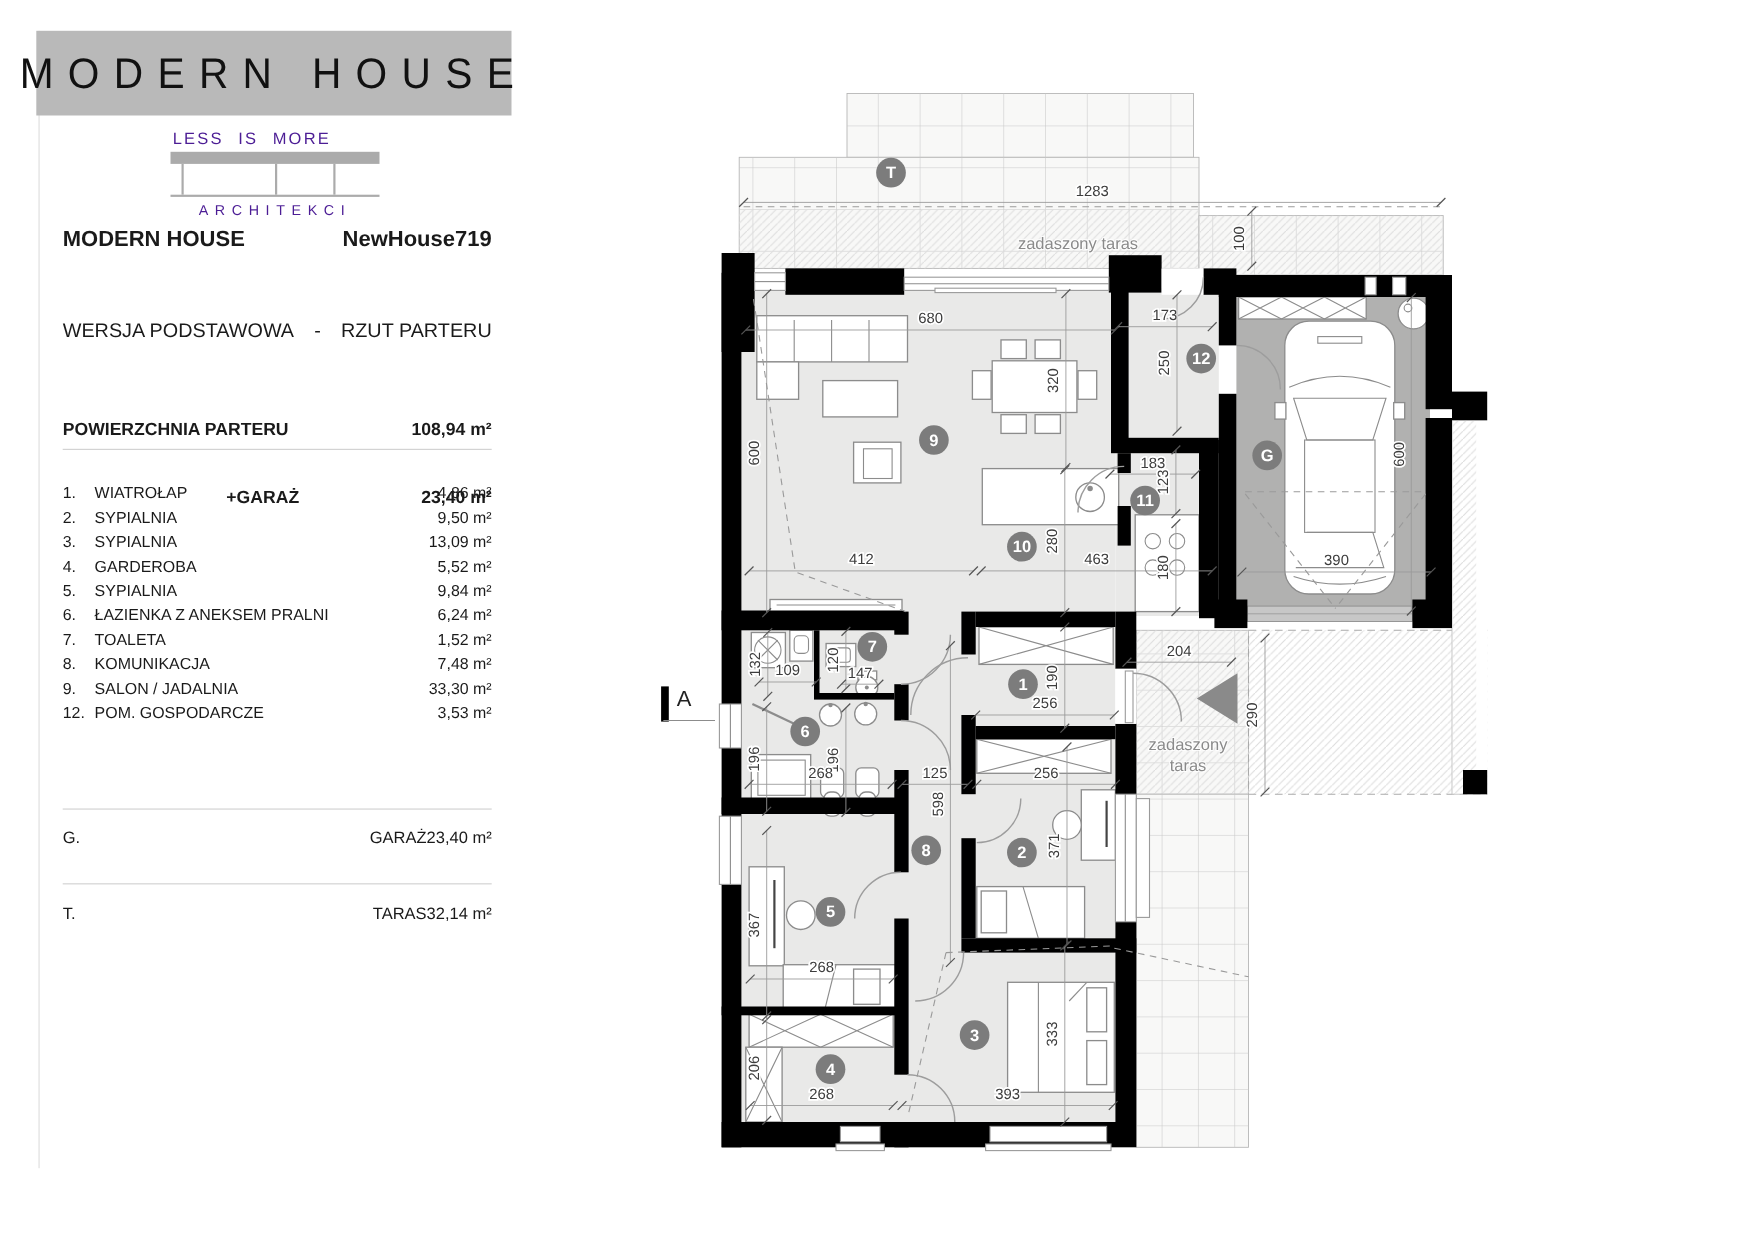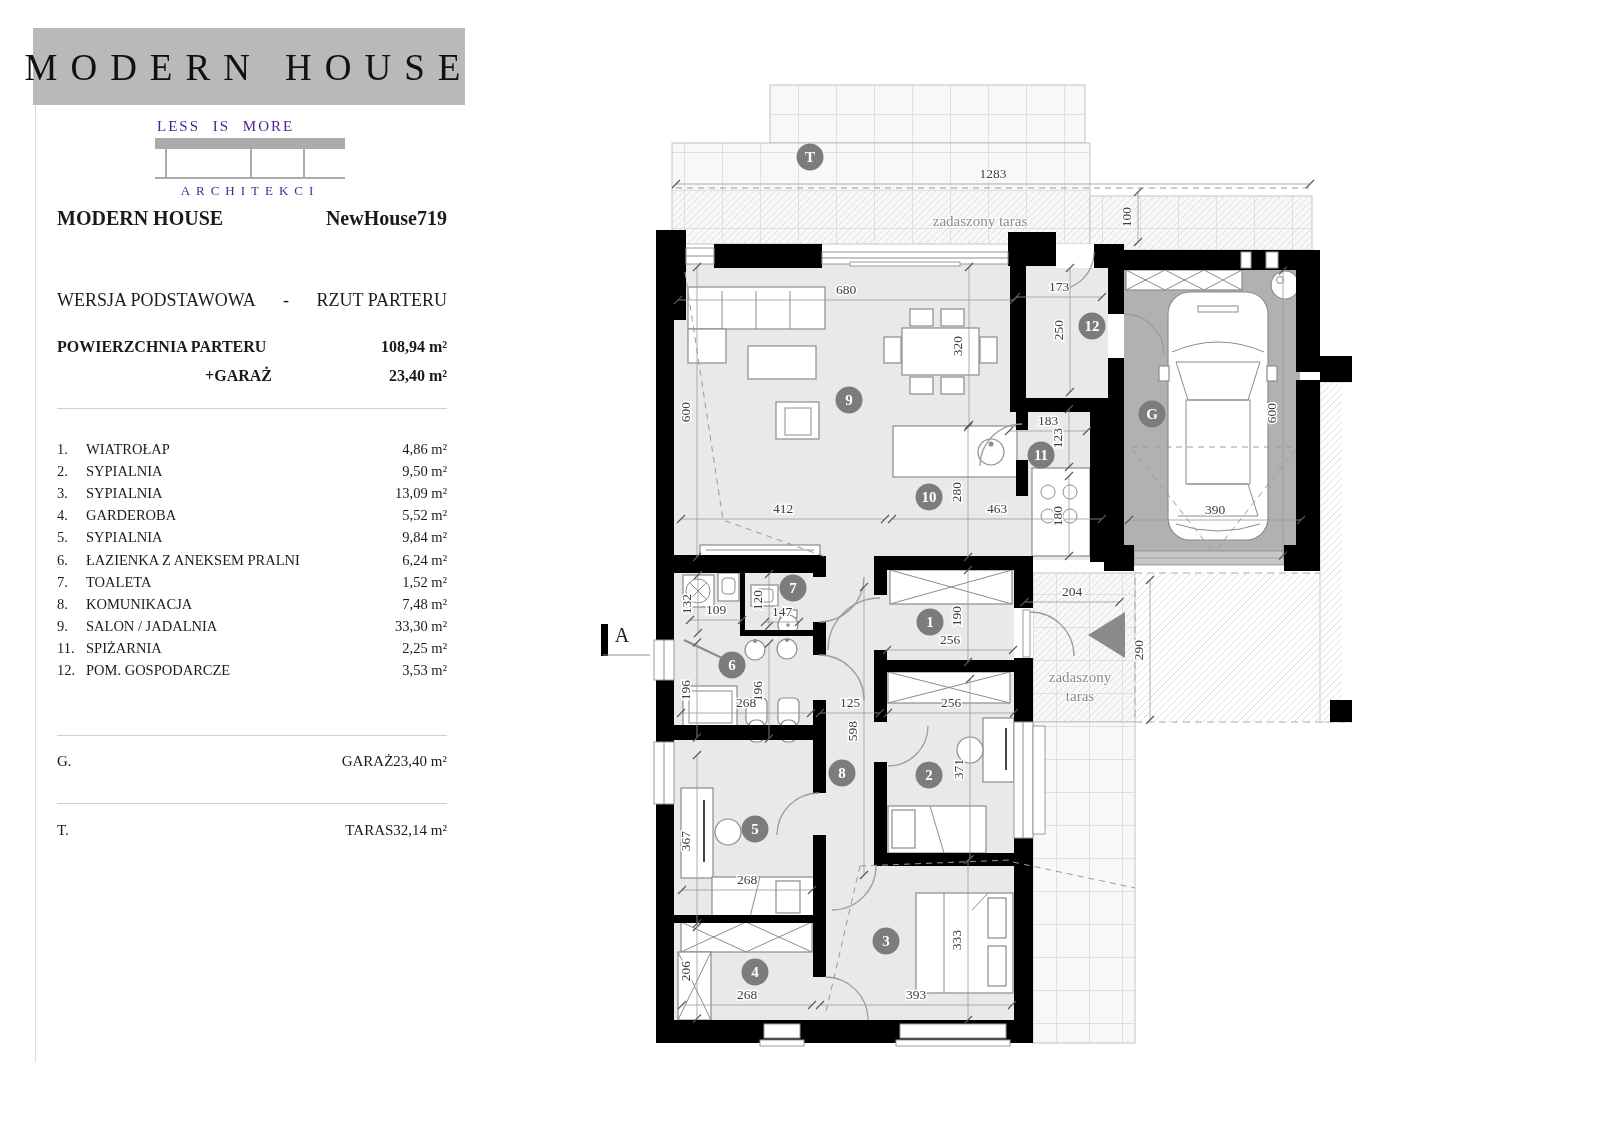--- a/index.html
+++ b/index.html
@@ -1,37 +1,37 @@
 <!DOCTYPE html>
 <html><head>
 <meta charset="utf-8">
 <style>
   html,body{margin:0;padding:0;background:#fff;}
   .page{position:relative;width:1352px;height:1131px;background:#fff;overflow:hidden;
-        font-family:Liberation Serif, serif;color:#1a1a1a;}
+        font-family:Liberation Sans, sans-serif;color:#1a1a1a;}
   
   .side-hairline-v{position:absolute;left:35px;top:28px;width:1px;height:1034px;background:#ddd;}
   .banner{position:absolute;left:33px;top:28px;width:432px;height:77px;background:#b9b9b9;
           display:flex;align-items:center;justify-content:center;}
   .banner .logo{font-size:37px;letter-spacing:13px;font-weight:400;color:#111;white-space:nowrap;
                 transform:scaleY(1.05);}
   .studio{position:absolute;left:155px;top:118px;width:190px;text-align:center;color:#4c1d95;}
   .studio .tag{font-size:15px;letter-spacing:2px;word-spacing:7px;text-align:left;padding-left:2px;}
   .studio .bar{margin-top:3px;height:11px;background:#ababab;}
   .studio .legs{position:relative;height:28px;}
   .studio .legs i{position:absolute;top:0;width:2px;height:28px;background:#ababab;}
   .studio .legs i:nth-child(1){left:5%;} .studio .legs i:nth-child(2){left:50%;} .studio .legs i:nth-child(3){left:78%;}
   .studio .base{height:2px;background:#ababab;}
   .studio .arch{margin-top:4px;font-size:13px;letter-spacing:6px;}
   .title-row{position:absolute;left:57px;top:207px;width:390px;display:flex;justify-content:space-between;
              font-size:20px;font-weight:bold;}
   .version-row{position:absolute;left:57px;top:290px;width:390px;display:flex;justify-content:space-between;
                font-size:18px;}
   .summary{position:absolute;left:57px;top:338px;width:390px;font-size:16px;font-weight:bold;}
-  .summary .srow{display:flex;justify-content:space-between;margin-bottom:11px;}
+  .summary .srow{display:flex;justify-content:space-between;margin-bottom:11px;margin-top:44px;}
   .summary .slabel{width:215px;text-align:right;white-space:nowrap;}
   .summary .srow:first-child .slabel{text-align:left;}
   .hr{position:absolute;left:57px;width:390px;height:1px;background:#cfcfcf;}
   .roomlist{position:absolute;left:57px;top:438px;width:390px;font-size:14.5px;}
   .rrow{display:flex;height:22.2px;align-items:center;}
   .rrow .no{width:29px;}
   .rrow .nm{flex:1;white-space:nowrap;}
   .rrow .ar{text-align:right;white-space:nowrap;}
   .xrow{position:absolute;left:57px;width:390px;display:flex;font-size:15px;}
   .xrow .no{width:29px;}
@@ -150,25 +150,20 @@
       <span class="ar">7,48 m²</span>
     </div>
 
     <div class="rrow">
       <span class="no">9.</span>
       <span class="nm">SALON / JADALNIA</span>
       <span class="ar">33,30 m²</span>
     </div>
 
 
-    <div class="rrow">
-      <span class="no">11.</span>
-      <span class="nm">SPIŻARNIA</span>
-      <span class="ar">2,25 m²</span>
-    </div>
 
     <div class="rrow">
       <span class="no">12.</span>
       <span class="nm">POM. GOSPODARCZE</span>
       <span class="ar">3,53 m²</span>
     </div>
   </div>
 
   <div class="hr" style="top:735px"></div>
 

